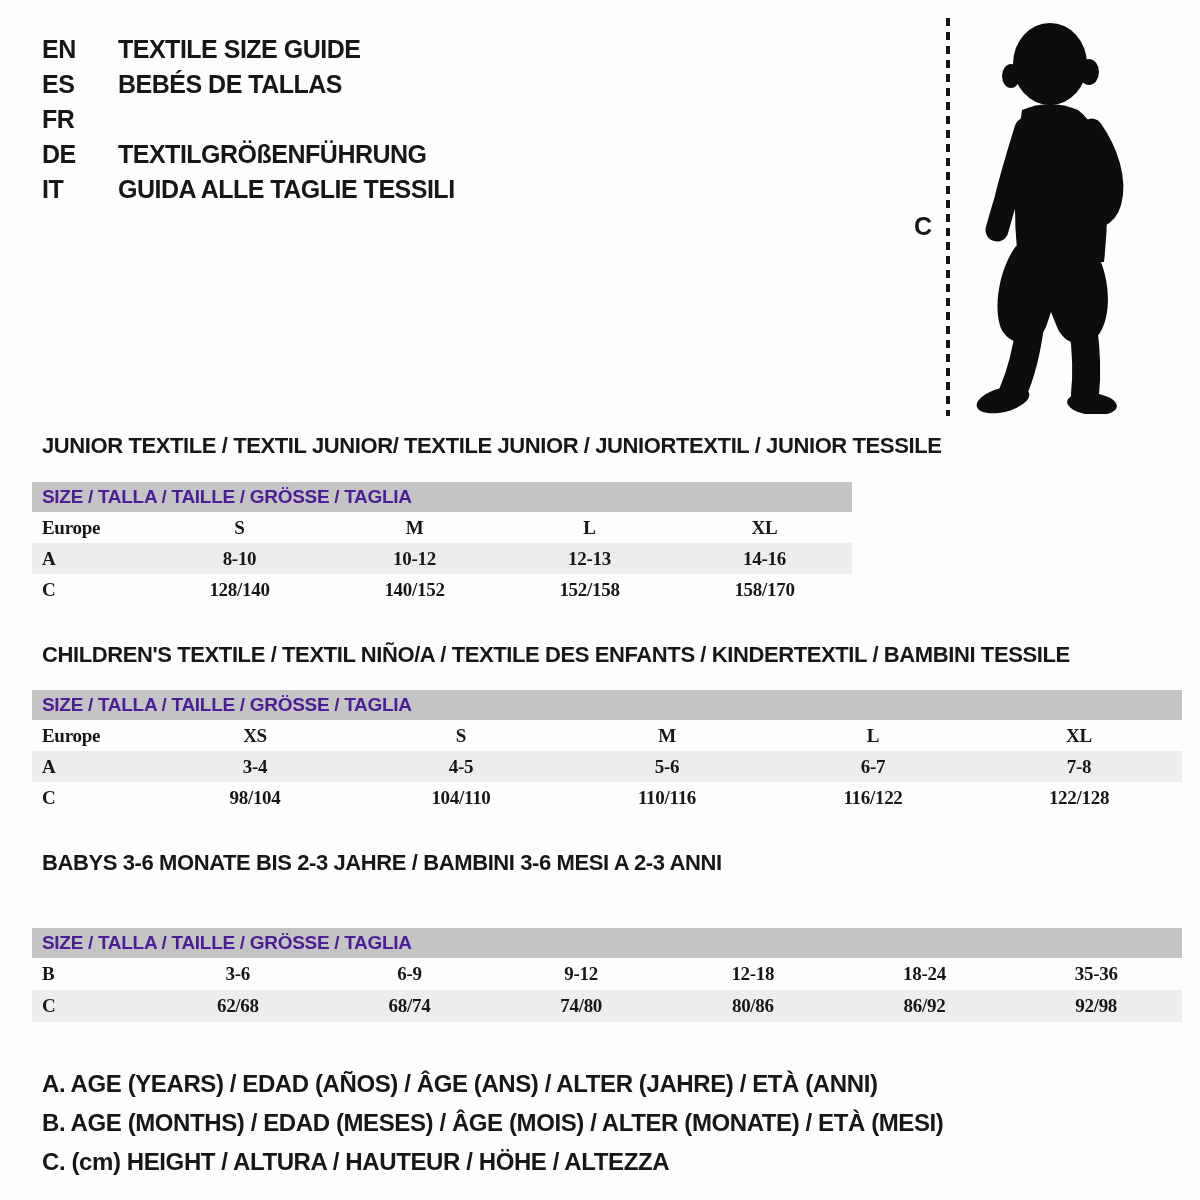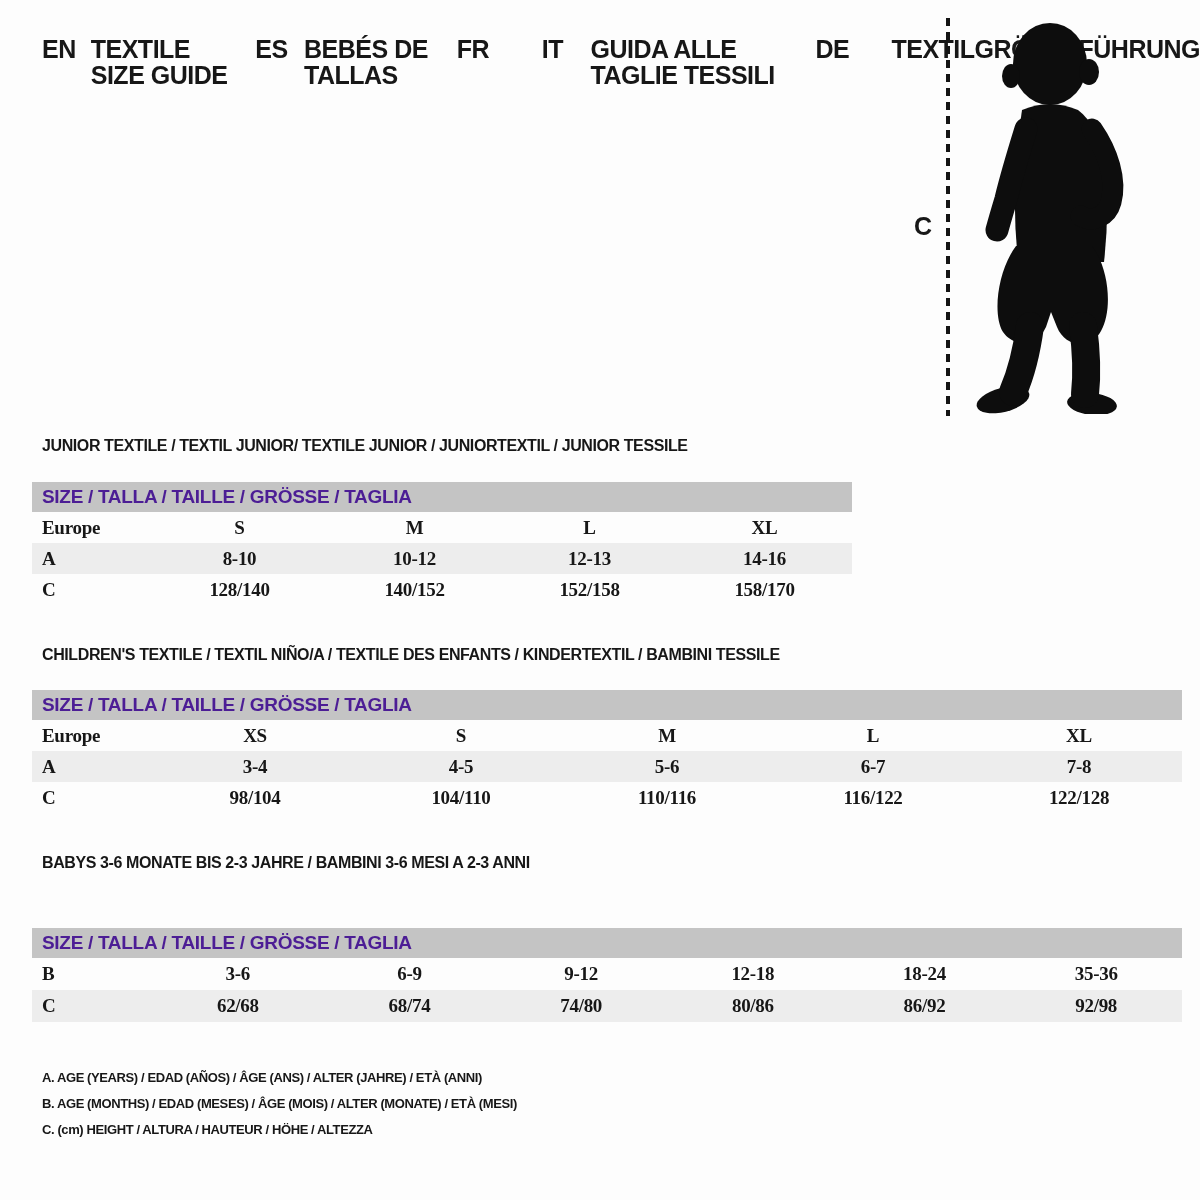--- a/index.html
+++ b/index.html
@@ -6,34 +6,34 @@
   html,body { width:1200px; height:1200px; }
   body {
     position:relative;
     background:#fdfdfd;
     font-family:"Liberation Sans", sans-serif;
     color:#171717;
     overflow:hidden;
   }
 
   
-  .lang-block { position:absolute; left:42px; top:36px; display:flex; flex-direction:row; gap:9px; }
+  .lang-block { position:absolute; left:42px; top:36px; display:flex; flex-direction:column; gap:9px; }
   .lang-row  { display:flex; font-weight:bold; font-size:25px; line-height:26px; letter-spacing:-0.5px; }
   .lang-code { width:76px; }
 
   
   .measure-c  { position:absolute; left:914px; top:212px; font-weight:bold; font-size:25px; }
   .dashed-line{
     position:absolute; left:946px; top:18px; width:4px; height:398px;
     background:repeating-linear-gradient(to bottom,#141414 0 8px, transparent 8px 14px);
   }
   .baby-svg { position:absolute; left:968px; top:14px; }
 
   
-  .section-heading { position:absolute; left:42px; font-weight:bold; font-size:16px; letter-spacing:-0.4px; line-height:23px; }
+  .section-heading { position:absolute; left:42px; font-weight:bold; font-size:22px; letter-spacing:-0.4px; line-height:23px; }
   #junior-heading   { top:434px; }
   #children-heading { top:643px; }
   #babies-heading   { top:847px; line-height:32px; }
 
   
   .size-table { position:absolute; left:32px; }
   .size-bar {
     height:30px; background:#c4c4c4; color:#4c1d95;
     font-weight:bold; font-size:19px; line-height:30px;
     padding-left:10px; letter-spacing:-0.3px;
@@ -47,44 +47,44 @@
   #junior-table .trow { grid-template-columns:120px repeat(4,1fr); height:31px; }
 
   #children-table { top:690px; width:1150px; }
   #children-table .trow { grid-template-columns:120px repeat(5,1fr); height:31px; }
 
   #babies-table { top:928px; width:1150px; }
   #babies-table .trow { grid-template-columns:120px repeat(6,1fr); height:32px; }
 
   
   .legend { position:absolute; left:42px; top:1070px; display:flex; flex-direction:column; gap:11px;
-            font-weight:bold; font-size:13px; letter-spacing:-0.4px; }
+            font-weight:bold; font-size:24px; letter-spacing:-0.4px; }
 </style>
 </head>
 <body>
 
 <div class="lang-block">
   <div class="lang-row">
     <span class="lang-code">EN</span>
     <span>TEXTILE SIZE GUIDE</span>
   </div>
   <div class="lang-row">
     <span class="lang-code">ES</span>
     <span>BEBÉS DE TALLAS</span>
   </div>
   <div class="lang-row">
     <span class="lang-code">FR</span>
   </div>
   <div class="lang-row">
+    <span class="lang-code">DE</span>
+    <span>TEXTILGRÖßENFÜHRUNG</span>
+  </div>
+  <div class="lang-row">
     <span class="lang-code">IT</span>
     <span>GUIDA ALLE TAGLIE TESSILI</span>
-  </div>
-  <div class="lang-row">
-    <span class="lang-code">DE</span>
-    <span>TEXTILGRÖßENFÜHRUNG</span>
   </div>
 </div>
 
 <div class="measure-c">C</div>
 <div class="dashed-line"></div>
 <svg class="baby-svg" width="165" height="400" viewBox="0 0 165 400" aria-hidden="true">
   <g fill="#0d0d0d" stroke="none">
     <ellipse cx="82" cy="50" rx="37" ry="41"></ellipse>
     <ellipse cx="43" cy="62" rx="9" ry="12"></ellipse>
     <ellipse cx="121" cy="58" rx="10" ry="13"></ellipse>

